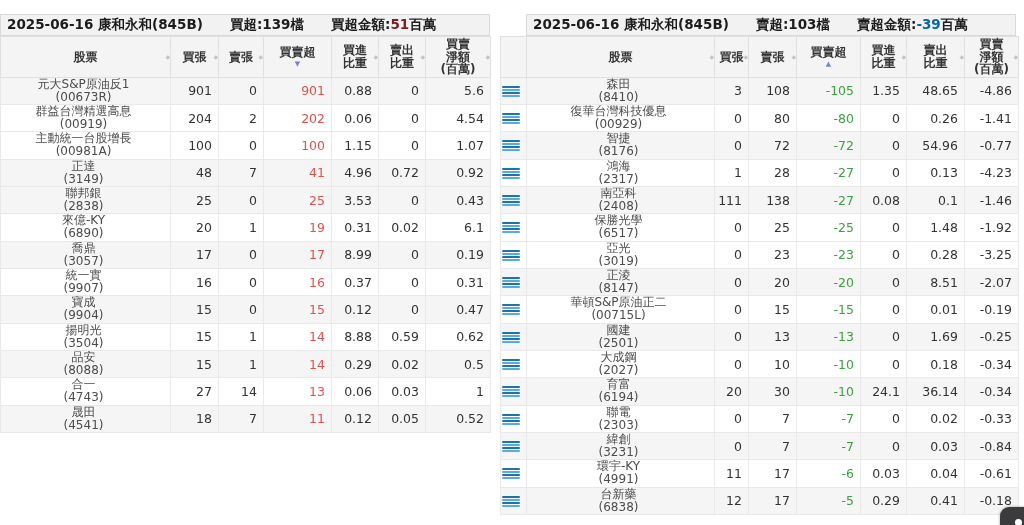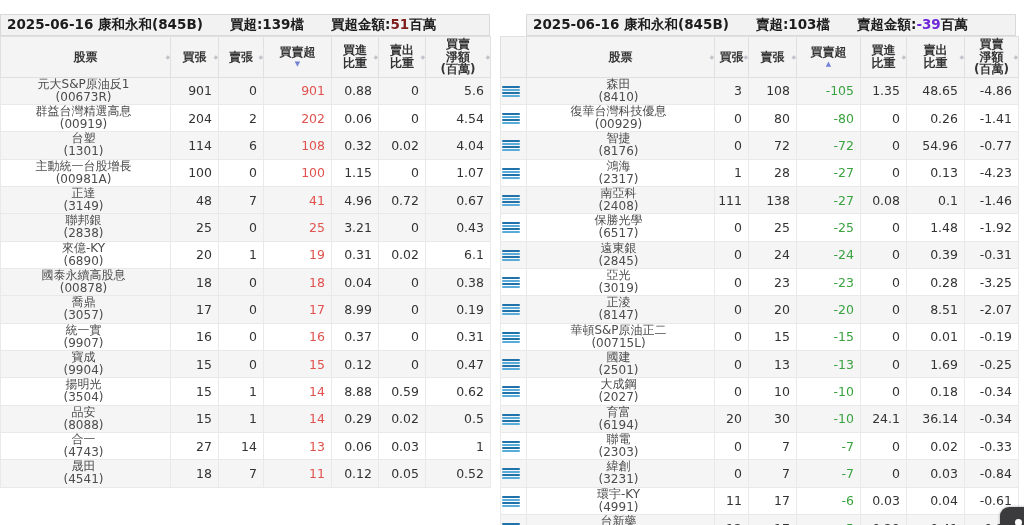--- a/index.html
+++ b/index.html
@@ -20,21 +20,21 @@
     background:#f2f2f2;border:1px solid #d9d9d9;
     display:flex;align-items:center;
     font-size:13.5px;font-weight:bold;color:#1c1c1c;
     padding:0 6px;white-space:nowrap;overflow:hidden;
   }
   .panel-left .titlebar{margin-right:7px;}
   .panel-right .titlebar{margin-left:26px;margin-right:8px;}
   .titlebar .seg{margin-right:27px;}
   .titlebar .seg:last-child{margin-right:0;}
   .val-red{color:#7f1d1d;}
-  .val-green{color:#6d28d9;}
+  .val-green{color:#0369a1;}
 
   
   table{border-collapse:collapse;table-layout:fixed;}
   .panel-left table{width:490px;}
   .panel-right table{width:518px;}
   th{
     position:relative;box-sizing:border-box;
     background:#f4f4f4;border:1px solid #e0e0e0;
     font-size:12px;font-weight:bold;color:#333;
     text-align:center;vertical-align:middle;
@@ -154,32 +154,20 @@
               <span class="stock-name">群益台灣精選高息</span>
               <span class="stock-code">(00919)</span>
             </td>
             <td class="num">204</td>
             <td class="num">2</td>
             <td class="num pos">202</td>
             <td class="num">0.06</td>
             <td class="num">0</td>
             <td class="num">4.54</td>
           </tr>
-          <tr class="odd">
-            <td class="name-cell">
-              <span class="stock-name">台塑</span>
-              <span class="stock-code">(1301)</span>
-            </td>
-            <td class="num">114</td>
-            <td class="num">6</td>
-            <td class="num pos">108</td>
-            <td class="num">0.32</td>
-            <td class="num">0.02</td>
-            <td class="num">4.04</td>
-          </tr>
           <tr class="even">
             <td class="name-cell">
               <span class="stock-name">主動統一台股增長</span>
               <span class="stock-code">(00981A)</span>
             </td>
             <td class="num">100</td>
             <td class="num">0</td>
             <td class="num pos">100</td>
             <td class="num">1.15</td>
             <td class="num">0</td>
@@ -188,57 +176,45 @@
           <tr class="odd">
             <td class="name-cell">
               <span class="stock-name">正達</span>
               <span class="stock-code">(3149)</span>
             </td>
             <td class="num">48</td>
             <td class="num">7</td>
             <td class="num pos">41</td>
             <td class="num">4.96</td>
             <td class="num">0.72</td>
-            <td class="num">0.67</td>
+            <td class="num">0.92</td>
           </tr>
           <tr class="odd">
             <td class="name-cell">
               <span class="stock-name">聯邦銀</span>
               <span class="stock-code">(2838)</span>
             </td>
             <td class="num">25</td>
             <td class="num">0</td>
             <td class="num pos">25</td>
-            <td class="num">3.21</td>
+            <td class="num">3.53</td>
             <td class="num">0</td>
             <td class="num">0.43</td>
           </tr>
           <tr class="even">
             <td class="name-cell">
               <span class="stock-name">來億-KY</span>
               <span class="stock-code">(6890)</span>
             </td>
             <td class="num">20</td>
             <td class="num">1</td>
             <td class="num pos">19</td>
             <td class="num">0.31</td>
             <td class="num">0.02</td>
             <td class="num">6.1</td>
-          </tr>
-          <tr class="odd">
-            <td class="name-cell">
-              <span class="stock-name">國泰永續高股息</span>
-              <span class="stock-code">(00878)</span>
-            </td>
-            <td class="num">18</td>
-            <td class="num">0</td>
-            <td class="num pos">18</td>
-            <td class="num">0.04</td>
-            <td class="num">0</td>
-            <td class="num">0.38</td>
           </tr>
           <tr class="odd">
             <td class="name-cell">
               <span class="stock-name">喬鼎</span>
               <span class="stock-code">(3057)</span>
             </td>
             <td class="num">17</td>
             <td class="num">0</td>
             <td class="num pos">17</td>
             <td class="num">8.99</td>
@@ -449,33 +425,20 @@
               <span class="stock-name">保勝光學</span>
               <span class="stock-code">(6517)</span>
             </td>
             <td class="num">0</td>
             <td class="num">25</td>
             <td class="num neg">-25</td>
             <td class="num">0</td>
             <td class="num">1.48</td>
             <td class="num">-1.92</td>
           </tr>
-          <tr class="odd">
-            <td class="icon-cell"><span class="list-icon"><i></i><i></i><i></i><i></i></span></td>
-            <td class="name-cell">
-              <span class="stock-name">遠東銀</span>
-              <span class="stock-code">(2845)</span>
-            </td>
-            <td class="num">0</td>
-            <td class="num">24</td>
-            <td class="num neg">-24</td>
-            <td class="num">0</td>
-            <td class="num">0.39</td>
-            <td class="num">-0.31</td>
-          </tr>
           <tr class="even">
             <td class="icon-cell"><span class="list-icon"><i></i><i></i><i></i><i></i></span></td>
             <td class="name-cell">
               <span class="stock-name">亞光</span>
               <span class="stock-code">(3019)</span>
             </td>
             <td class="num">0</td>
             <td class="num">23</td>
             <td class="num neg">-23</td>
             <td class="num">0</td>

